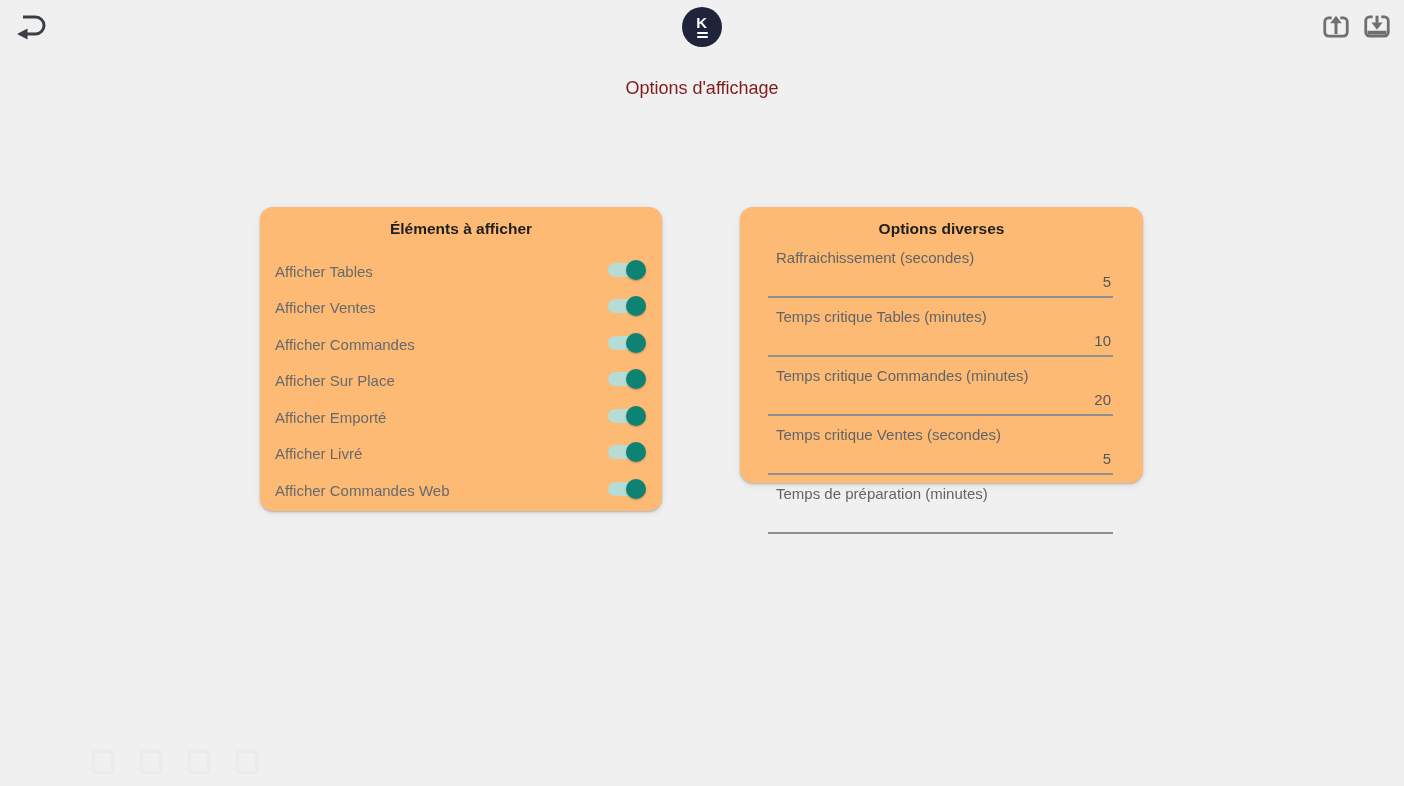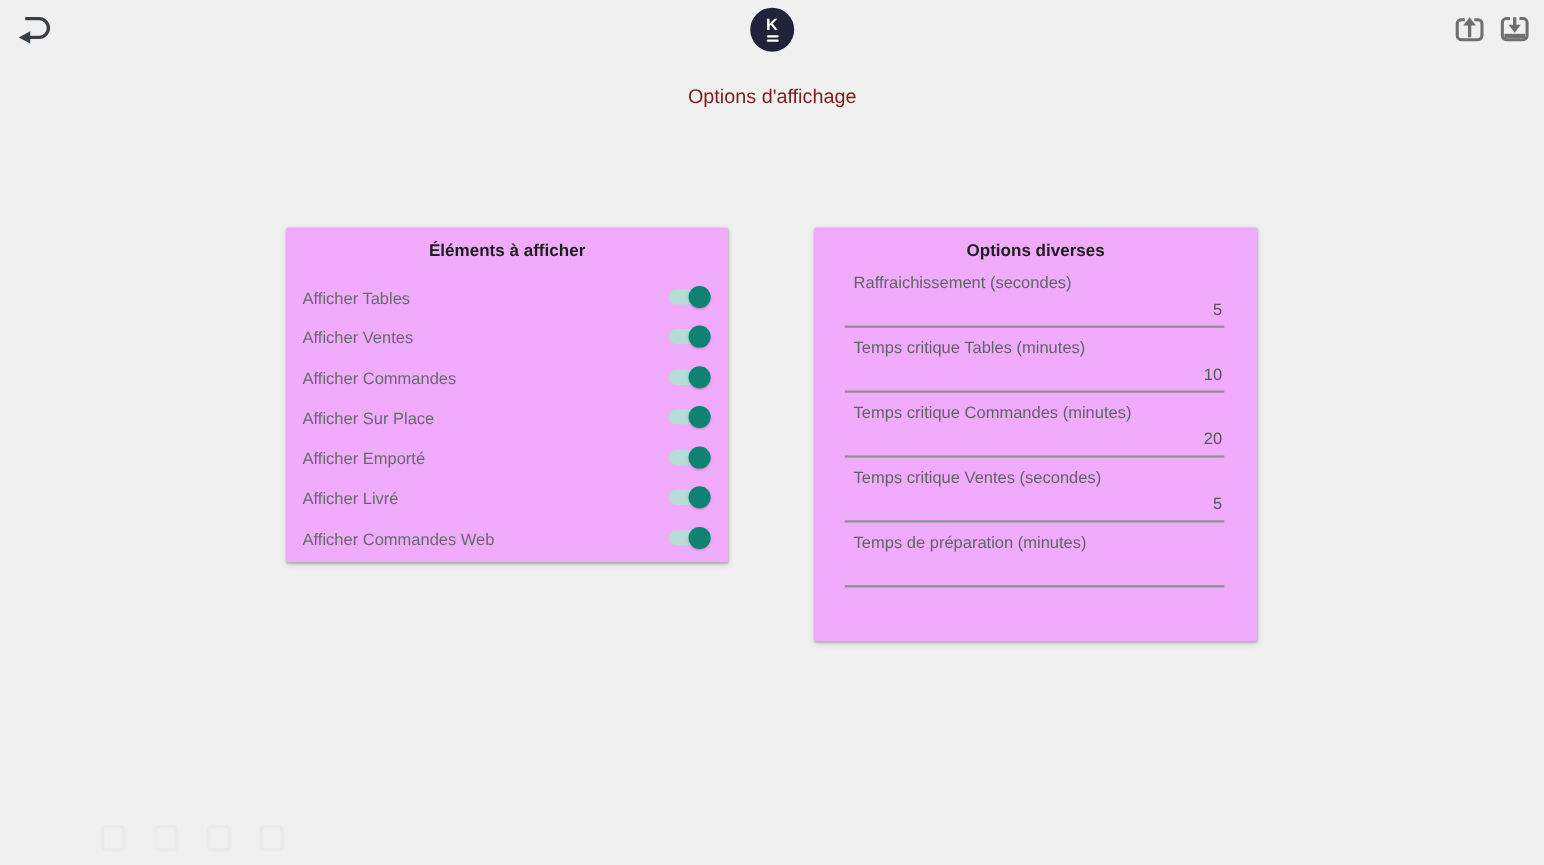--- a/index.html
+++ b/index.html
@@ -30,21 +30,21 @@
   .tr-actions { position:absolute; top:12px; right:12px; display:flex; gap:11px; }
   .icon-btn { width:30px; height:30px; background:none; border:none; padding:0; cursor:pointer; }
 
   .page-title {
     position:absolute; top:78px; left:0; width:100%;
     text-align:center; font-size:18px; color:#7f1d1d;
   }
 
   
   .card {
-    position:absolute; background:#f0abfc; border-radius:2px;
+    position:absolute; background:#fdba74; border-radius:13px;
     box-shadow:0 1px 2px rgba(0,0,0,0.20), 0 2px 6px rgba(0,0,0,0.10);
   }
   .card-title {
     text-align:center; font-weight:bold; font-size:15.5px; color:#1f1f1f;
     padding-top:11px; line-height:21px;
   }
 
   
   #display-card { left:260px; top:207px; width:402px; padding-bottom:12px; }
   #display-card .card-title { margin-bottom:4px; }
@@ -58,21 +58,21 @@
     position:absolute; left:0; top:3px; width:33px; height:14px;
     border-radius:7px; background:#b7dbd5;
   }
   .switch .thumb {
     position:absolute; right:0; top:0; width:20px; height:20px;
     border-radius:50%; background:#0e8374;
     box-shadow:0 1px 2px rgba(0,0,0,0.25);
   }
 
   
-  #options-card { left:740px; top:207px; width:403px; height:376px; padding-bottom:14px; }
+  #options-card { left:740px; top:207px; width:403px; height:276px; padding-bottom:14px; }
   .field { margin:9px 30px 0 28px; }
   .field-label { font-size:15px; color:#616467; padding-left:8px; line-height:20px; margin-bottom:2px; }
   .field-input {
     display:block; width:100%; border:none; border-bottom:2px solid #8f8f8f;
     background:transparent; text-align:right; font-size:15px; color:#55585a;
     font-family:"Liberation Sans", sans-serif; height:28px; padding:0 2px 4px 0;
     outline:none; border-radius:0;
   }
 
   

